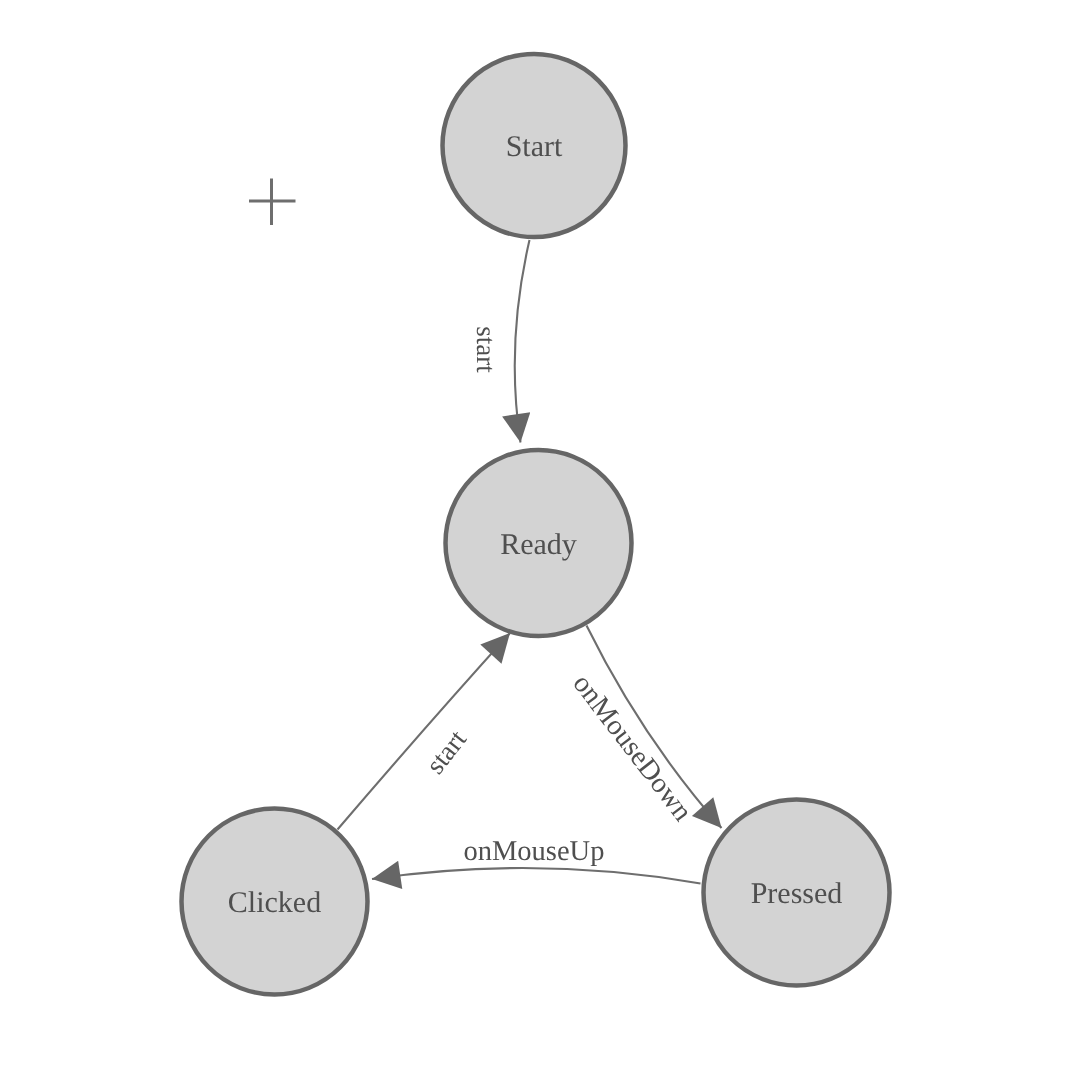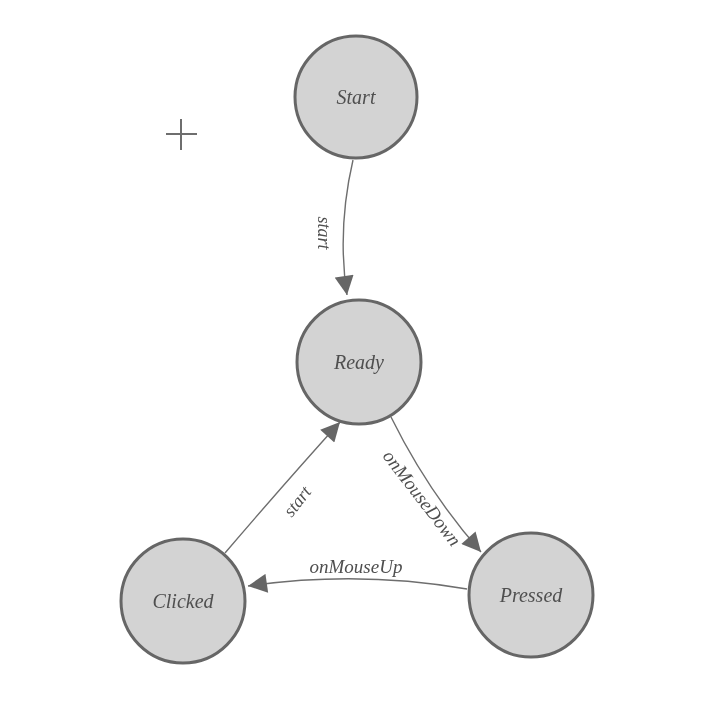--- a/index.html
+++ b/index.html
@@ -11,21 +11,20 @@
     width: 710px;
     height: 728px;
     overflow: hidden;
     font-family: "Liberation Serif", "DejaVu Serif", serif;
   }
   .canvas {
     position: relative;
     width: 710px;
     height: 728px;
     background: var(--bg, #ffffff);
-    font-style: italic;
   }
   svg { display: block; }
   .node circle {
     fill: var(--node-fill, #d3d3d3);
     stroke: var(--node-stroke, #666666);
     stroke-width: 3px;
   }
   .node text {
     fill: var(--label-color, #4f4f4f);
     font-size: 20px;

